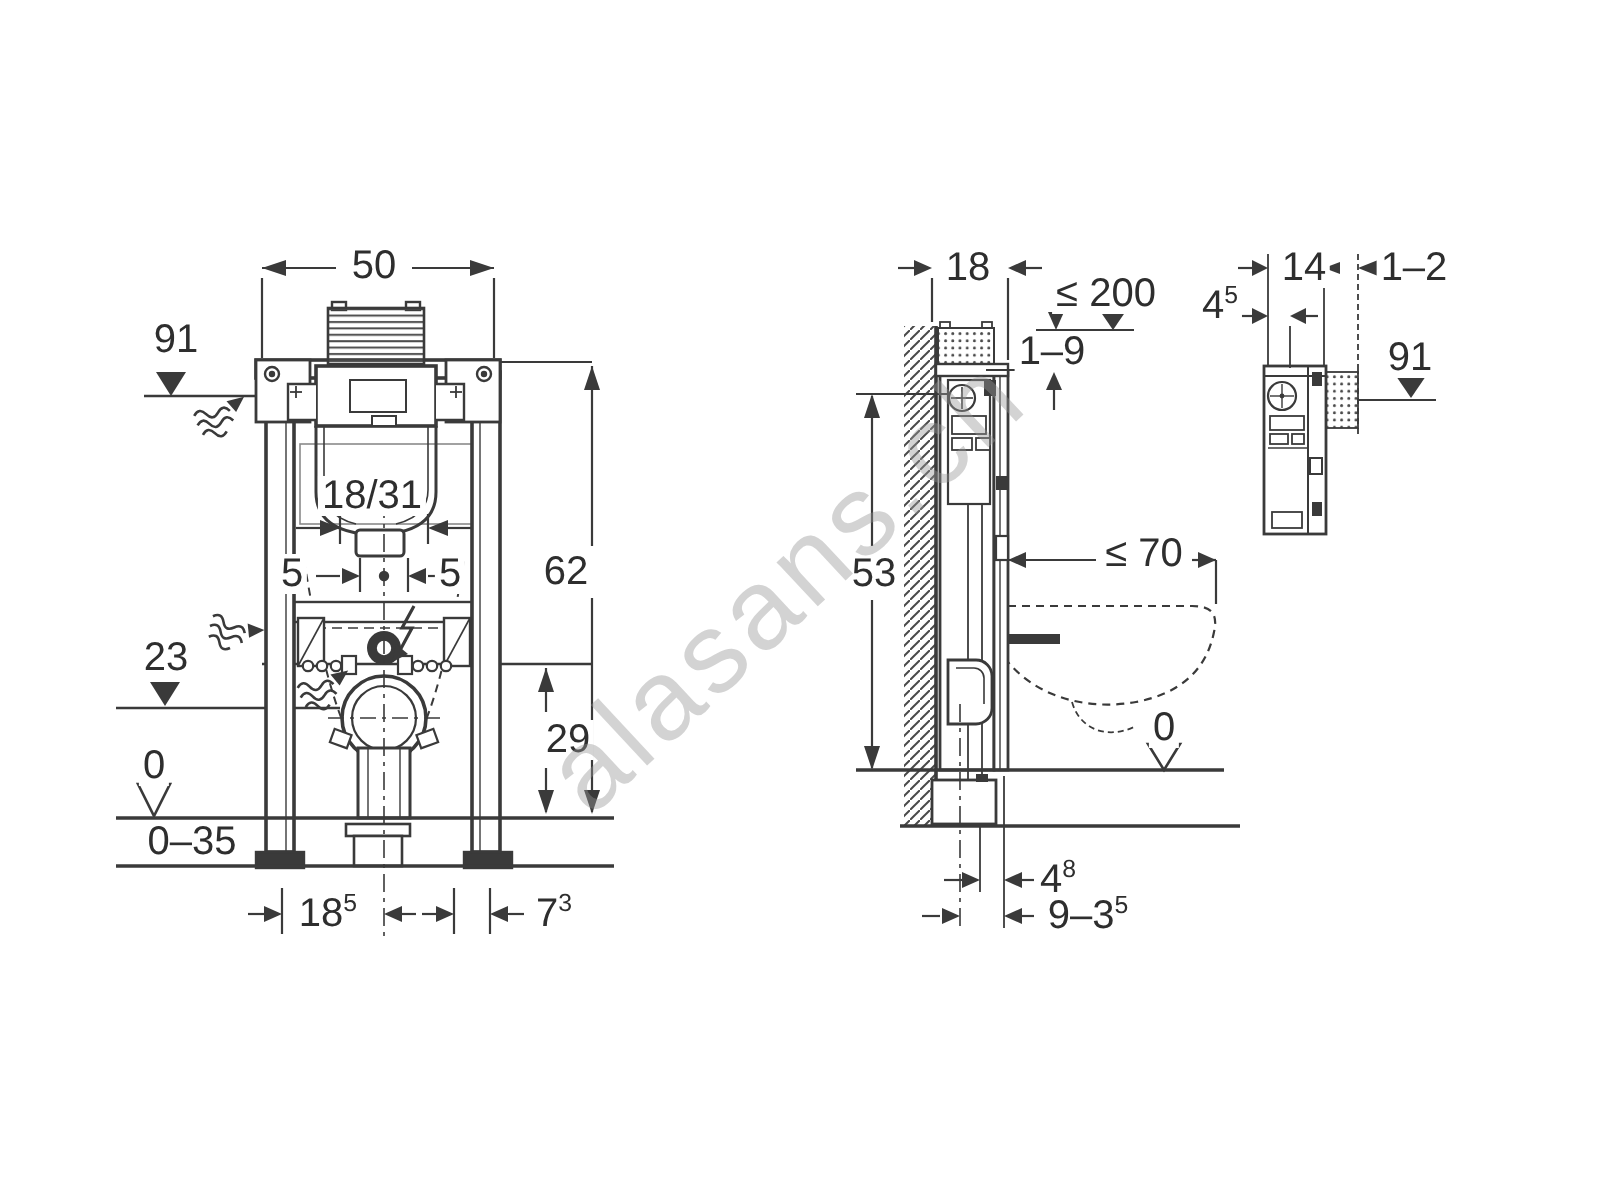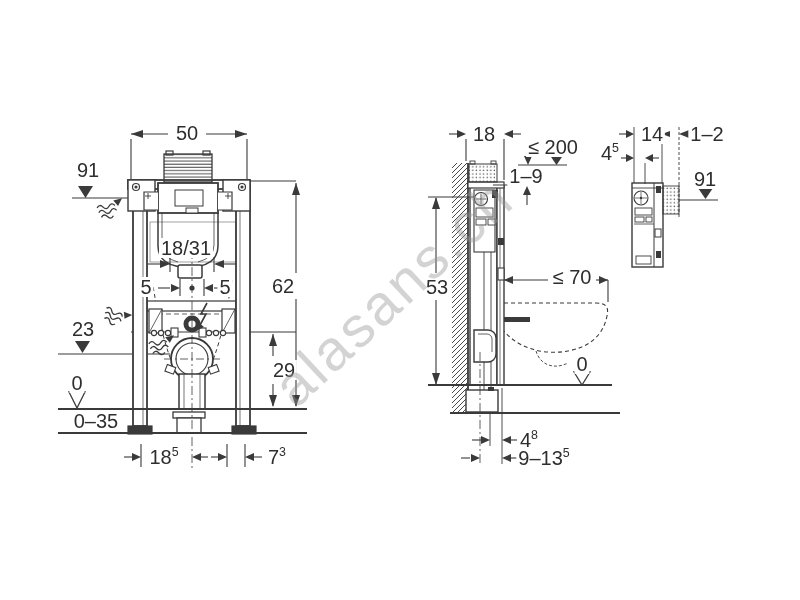--- a/index.html
+++ b/index.html
@@ -329,21 +329,21 @@
 <div class="lbl" style="left:164px;top:457px"><span>18</span><sup>5</sup></div>
 <div class="lbl" style="left:277px;top:457px"><span>7</span><sup>3</sup></div>
 
 <div class="lbl" style="left:484px;top:134px">18</div>
 <div class="lbl" style="left:553px;top:147px">≤ 200</div>
 <div class="lbl" style="left:526px;top:176px">1–9</div>
 <div class="lbl" style="left:437px;top:287px">53</div>
 <div class="lbl" style="left:572px;top:277px">≤ 70</div>
 <div class="lbl" style="left:582px;top:364px">0</div>
 <div class="lbl" style="left:529px;top:440px"><span>4</span><sup>8</sup></div>
-<div class="lbl" style="left:544px;top:458px"><span>9–13</span><sup>5</sup></div>
+<div class="lbl" style="left:544px;top:458px"><span>9–3</span><sup>5</sup></div>
 
 <div class="lbl" style="left:652px;top:134px">14</div>
 <div class="lbl" style="left:707px;top:134px">1–2</div>
 <div class="lbl" style="left:610px;top:153px"><span>4</span><sup>5</sup></div>
 <div class="lbl" style="left:705px;top:179px">91</div>
 
 <div class="watermark">alasans.ch</div>
 
 </div>
 

